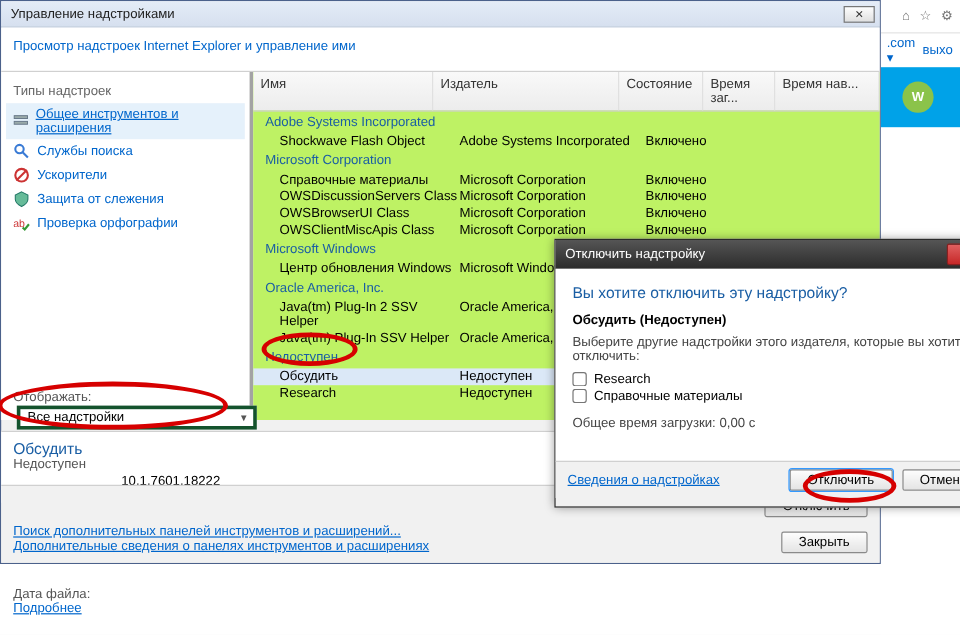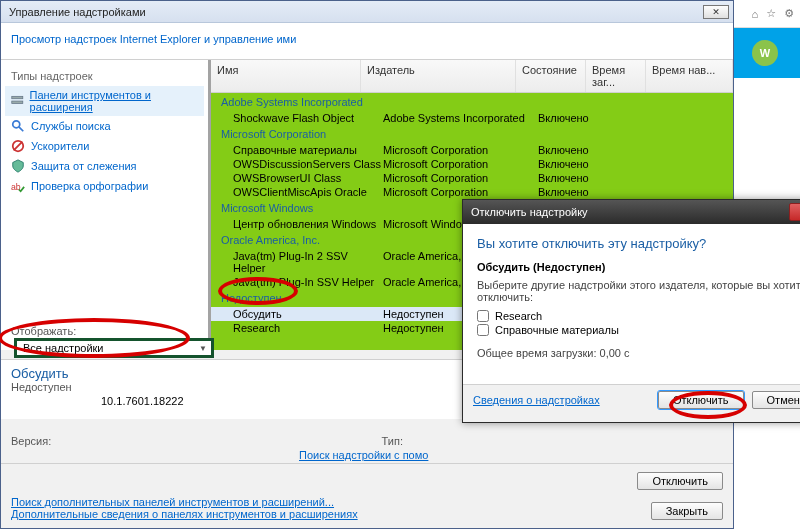--- a/index.html
+++ b/index.html
@@ -1,32 +1,32 @@
 <!DOCTYPE html>
 <html><head>
 <meta charset="utf-8">
 <style>
   * { box-sizing: border-box; margin: 0; padding: 0; font-family: "Segoe UI", Tahoma, sans-serif; }
   body { background: #fff; width: 800px; height: 529px; overflow: hidden; position: relative; font-size: 11px; color: #000; }
 
   
-  .win-main { position: absolute; left: 0; top: 0; width: 734px; height: 529px; border: 1px solid #4b618b; background: #f1f1f1; }
+  .win-main { position: absolute; left: 0; top: 0; width: 734px; height: 470px; border: 1px solid #4b618b; background: #f1f1f1; }
   .titlebar { height: 22px; background: linear-gradient(#e4ecf7,#d6e0ef); border-bottom: 1px solid #b8c7db; display: flex; align-items: center; justify-content: space-between; padding: 0 4px 0 8px; color: #222; }
   .winbtn { width: 26px; height: 14px; border: 1px solid #777; background: linear-gradient(#fdfdfd,#e0e0e0); font-size: 9px; display: inline-flex; align-items: center; justify-content: center; color:#333; }
   .subheader { padding: 10px 10px 14px 10px; background: #fff; border-bottom: 1px solid #d0d0d0; }
   .subheader a { color: #0066cc; text-decoration: none; }
 
   .body-row { display: flex; height: 290px; }
   .side { width: 210px; border-right: 3px solid #a3a3a3; background: #fff; padding: 6px 4px; }
   .side-title { color: #666; padding: 4px 6px; }
   .side-item { display: flex; align-items: center; gap: 6px; padding: 3px 6px; color: #0066cc; cursor: pointer; }
   .side-item.sel { background: #e5f1fb; color: #000; }
   .sicon { width: 14px; height: 14px; display: inline-block; }
 
-  .list { flex: 1; background: #84cc16; overflow: hidden; }
+  .list { flex: 1; background: #bef264; overflow: hidden; }
   .lhead { display: flex; background: linear-gradient(#f9f9f9,#ececec); border-bottom: 1px solid #d0d0d0; }
   .lhead > div { padding: 4px 6px; border-right: 1px solid #e0e0e0; color: #333; }
   .c-name { width: 150px; }
   .c-pub { width: 155px; }
   .c-stat { width: 70px; }
   .c-t1 { width: 60px; }
   .c-t2 { flex: 1; }
   .group { color: #1a5ea4; padding: 3px 10px; }
   .row { display: flex; padding: 1px 0 1px 22px; }
   .row.sel { background: #dbe8f7; }
@@ -74,20 +74,24 @@
 </style>
 </head>
 <body>
 
 <div class="strip">
   <div class="strip-top">
     <span>⌂</span>
     <span>☆</span>
     <span>⚙</span>
   </div>
+  <div class="strip-bar">
+    <span>.com ▾</span>
+    <span>выхо</span>
+  </div>
   <div class="strip-blue">
     <div class="avatar">W</div>
   </div>
 </div>
 
 <div class="win-main">
   <div class="titlebar">
     <span>Управление надстройками</span>
     <span class="winbtn">✕</span>
   </div>
@@ -98,21 +102,21 @@
   <div class="body-row">
     <div class="side">
       <div class="side-title">Типы надстроек</div>
       <div class="side-item sel">
         <span class="sicon">
           <svg viewBox="0 0 16 16">
               <rect x="1" y="3" width="14" height="3" fill="#9aa" stroke="#678"></rect>
               <rect x="1" y="9" width="14" height="3" fill="#9aa" stroke="#678"></rect>
             </svg>
         </span>
-        <span style="text-decoration:underline;color:#0066cc">Панели инструментов и расширения</span>
+        <span style="text-decoration:underline;color:#0066cc">Общее инструментов и расширения</span>
       </div>
       <div class="side-item">
         <span class="sicon">
           <svg viewBox="0 0 16 16">
               <circle cx="6" cy="6" r="4" fill="none" stroke="#3a7bd5" stroke-width="2"></circle>
               <line x1="9" y1="9" x2="14" y2="14" stroke="#3a7bd5" stroke-width="2"></line>
             </svg>
         </span>
         <span>Службы поиска</span>
       </div>
@@ -170,21 +174,21 @@
           <div>OWSDiscussionServers Class</div>
           <div>Microsoft Corporation</div>
           <div>Включено</div>
         </div>
       <div class="row">
           <div>OWSBrowserUI Class</div>
           <div>Microsoft Corporation</div>
           <div>Включено</div>
         </div>
       <div class="row">
-          <div>OWSClientMiscApis Oracle</div>
+          <div>OWSClientMiscApis Class</div>
           <div>Microsoft Corporation</div>
           <div>Включено</div>
         </div>
 
       <div class="group">Microsoft Windows</div>
       <div class="row">
           <div>Центр обновления Windows</div>
           <div>Microsoft Windows</div>
           <div>Включено</div>
         </div>

